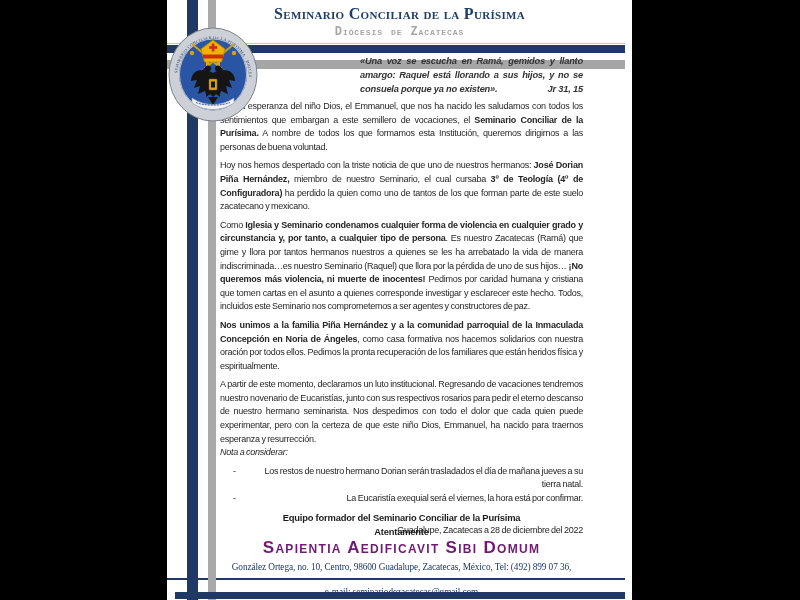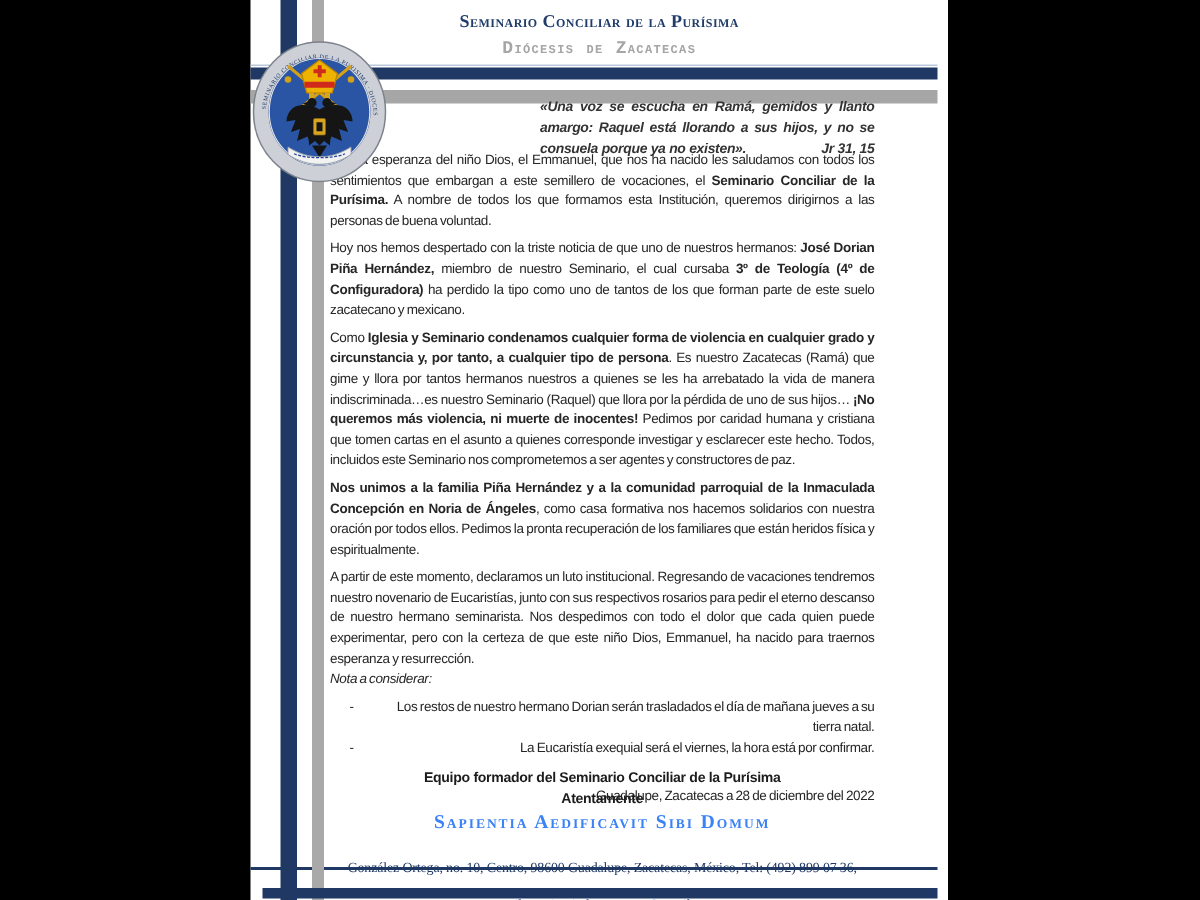--- a/index.html
+++ b/index.html
@@ -16,48 +16,48 @@
   .hbar-gray{position:absolute;left:0;top:60px;width:458px;height:9px;background:#a6a6a6;z-index:1;}
   .vstripe-navy{position:absolute;left:20px;top:0;width:11px;height:600px;background:#1f3864;z-index:2;}
   .vstripe-gray{position:absolute;left:41px;top:0;width:8px;height:600px;background:#a9a9a9;z-index:2;}
   .bottom-hairline{position:absolute;left:0;top:578px;width:458px;height:2px;background:#1f3864;z-index:1;}
   .bottom-bar{position:absolute;left:8px;top:592px;width:450px;height:7px;background:#1f3864;z-index:3;}
 
   .seal{position:absolute;left:1px;top:27px;z-index:4;}
 
   .hdr{position:absolute;left:0;top:5px;width:465px;text-align:center;z-index:2;}
   .title{font-family:"Liberation Serif",serif;font-variant:small-caps;font-weight:700;
-         font-size:12px;letter-spacing:.3px;color:#1f3c6b;line-height:18px;text-align:center;}
+         font-size:16px;letter-spacing:.3px;color:#1f3c6b;line-height:18px;text-align:center;}
   .subtitle{font-family:Liberation Mono, monospace;font-variant:small-caps;font-weight:700;
          font-size:12px;letter-spacing:.9px;color:#a6a6a6;line-height:16px;margin-top:1px;}
 
-  .quote{position:absolute;left:193px;top:64px;width:223px;z-index:3;
+  .quote{position:absolute;left:193px;top:54px;width:223px;z-index:3;
          font-style:italic;font-weight:700;font-size:9.3px;color:#333;
          letter-spacing:-.2px;line-height:14px;}
   .q-line{text-align:justify;text-align-last:justify;}
   .q-last{display:flex;justify-content:space-between;gap:48px;}
 
   .bodytext{position:absolute;left:53px;top:100px;width:363px;z-index:3;
          font-size:9px;color:#262626;letter-spacing:-.25px;word-spacing:-.6px;
          line-height:13.6px;}
   .bodytext p{margin:0 0 5px 0;text-align:justify;}
   .bodytext b{font-weight:700;letter-spacing:-.2px;}
   .note-label{margin:0;text-align:left;font-style:italic;}
   .note{display:flex;margin:0;}
   .note .dash{flex:0 0 38px;padding-left:13px;box-sizing:border-box;}
   .note .ntext{flex:1;text-align:right;}
   .dateline{text-align:right;margin-top:18px;}
 
   .footer{position:absolute;left:53px;top:511px;width:363px;text-align:center;z-index:3;}
   .closing{font-size:9.4px;font-weight:700;color:#1c1c1c;line-height:13.5px;
            letter-spacing:-.2px;}
-  .motto{font-family:Liberation Serif, serif;font-variant:small-caps;font-weight:600;
-         font-size:13px;letter-spacing:1.3px;color:#3b82f6;line-height:15px;margin-top:2px;}
+  .motto{font-family:Liberation Sans, sans-serif;font-variant:small-caps;font-weight:600;
+         font-size:17px;letter-spacing:1.3px;color:#701a75;line-height:15px;margin-top:2px;}
   .addr{font-family:"Liberation Serif",serif;font-size:9.3px;color:#1f3864;
-        line-height:12.8px;letter-spacing:-.1px;margin-top:18px;}
+        line-height:12.8px;letter-spacing:-.1px;margin-top:6px;}
 </style>
 </head>
 <body>
 
 <div class="stage">
   <div class="black-bar left"></div>
   <div class="black-bar right"></div>
 
   <div class="doc">
 
@@ -121,21 +121,21 @@
       <div class="q-line">«Una voz se escucha en Ramá, gemidos y llanto</div>
       <div class="q-line">amargo: Raquel está llorando a sus hijos, y no se</div>
       <div class="q-last">
         <span>consuela porque ya no existen».</span>
         <span>Jr 31, 15</span>
       </div>
     </div>
 
     <div class="bodytext">
       <p><span>Con la esperanza del niño Dios, el Emmanuel, que nos ha nacido les saludamos con todos los sentimientos que embargan a este semillero de vocaciones, el </span><b>Seminario Conciliar de la Purísima.</b><span> A nombre de todos los que formamos esta Institución, queremos dirigirnos a las personas de buena voluntad.</span></p>
-      <p><span>Hoy nos hemos despertado con la triste noticia de que uno de nuestros hermanos: </span><b>José Dorian Piña Hernández,</b><span> miembro de nuestro Seminario, el cual cursaba </span><b>3º de Teología (4º de Configuradora)</b><span> ha perdido la tipo como uno de tantos de los que forman parte de este suelo zacatecano y mexicano.</span></p>
+      <p><span>Hoy nos hemos despertado con la triste noticia de que uno de nuestros hermanos: </span><b>José Dorian Piña Hernández,</b><span> miembro de nuestro Seminario, el cual cursaba </span><b>3º de Teología (4º de Configuradora)</b><span> ha perdido la quien como uno de tantos de los que forman parte de este suelo zacatecano y mexicano.</span></p>
       <p><span>Como </span><b>Iglesia y Seminario condenamos cualquier forma de violencia en cualquier grado y circunstancia y, por tanto, a cualquier tipo de persona</b><span>. Es nuestro Zacatecas (Ramá) que gime y llora por tantos hermanos nuestros a quienes se les ha arrebatado la vida de manera indiscriminada…es nuestro Seminario (Raquel) que llora por la pérdida de uno de sus hijos… </span><b>¡No queremos más violencia, ni muerte de inocentes!</b><span> Pedimos por caridad humana y cristiana que tomen cartas en el asunto a quienes corresponde investigar y esclarecer este hecho. Todos, incluidos este Seminario nos comprometemos a ser agentes y constructores de paz.</span></p>
       <p><b>Nos unimos a la familia Piña Hernández y a la comunidad parroquial de la Inmaculada Concepción en Noria de Ángeles</b><span>, como casa formativa nos hacemos solidarios con nuestra oración por todos ellos. Pedimos la pronta recuperación de los familiares que están heridos física y espiritualmente.</span></p>
       <p style="margin-bottom:0"><span>A partir de este momento, declaramos un luto institucional. Regresando de vacaciones tendremos nuestro novenario de Eucaristías, junto con sus respectivos rosarios para pedir el eterno descanso de nuestro hermano seminarista. Nos despedimos con todo el dolor que cada quien puede experimentar, pero con la certeza de que este niño Dios, Emmanuel, ha nacido para traernos esperanza y resurrección.</span></p>
       <p class="note-label">Nota a considerar:</p>
       <div class="note">
         <span class="dash">-</span>
         <span class="ntext">Los restos de nuestro hermano Dorian serán trasladados el día de mañana jueves a su tierra natal.</span>
       </div>
       <div class="note">
         <span class="dash">-</span>

